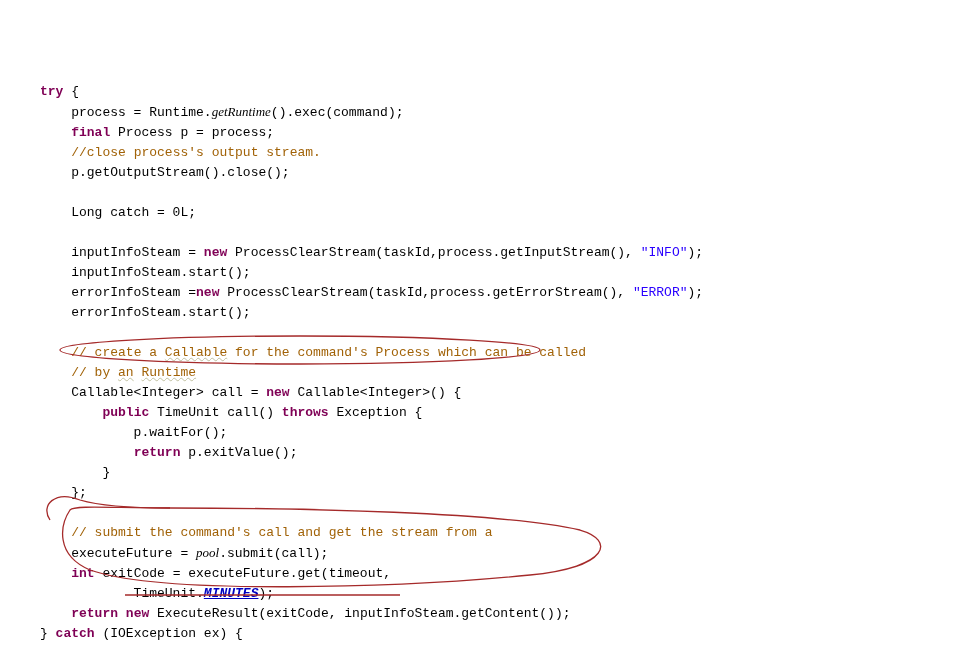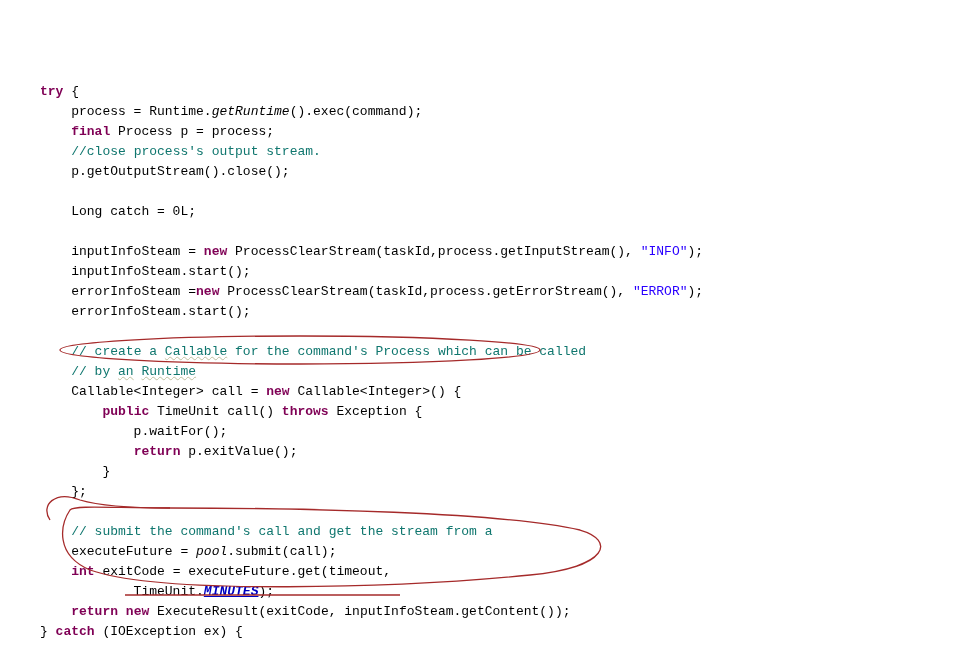--- a/index.html
+++ b/index.html
@@ -10,22 +10,22 @@
       padding: 2px 0 0 40px;
       line-height: 20px;
       white-space: pre;
       position: relative;
       width: 969px;
       height: 645px;
       overflow: hidden;
     }
     .kw { color: #7f0055; font-weight: bold; margin-top: 10px; }
     .str { color: #2a00ff; }
-    .com { color: #0f766e; }
-    .meth-italic { color: #000000; font-style: italic; }
+    .com { color: #a16207; }
+    .meth-italic { color: #000000; font-style: italic; font-family: Liberation Serif, serif; }
     .static-italic { color: #0000c0; font-style: italic; font-weight: bold; text-decoration: underline; }
     .plain { color: #000000; }
     .wavy { text-decoration: underline wavy #c0c0a0; text-decoration-thickness: 1px; }
     .annotation-svg {
       position: absolute;
       top: 0;
       left: 0;
       pointer-events: none;
     }
   </style>

